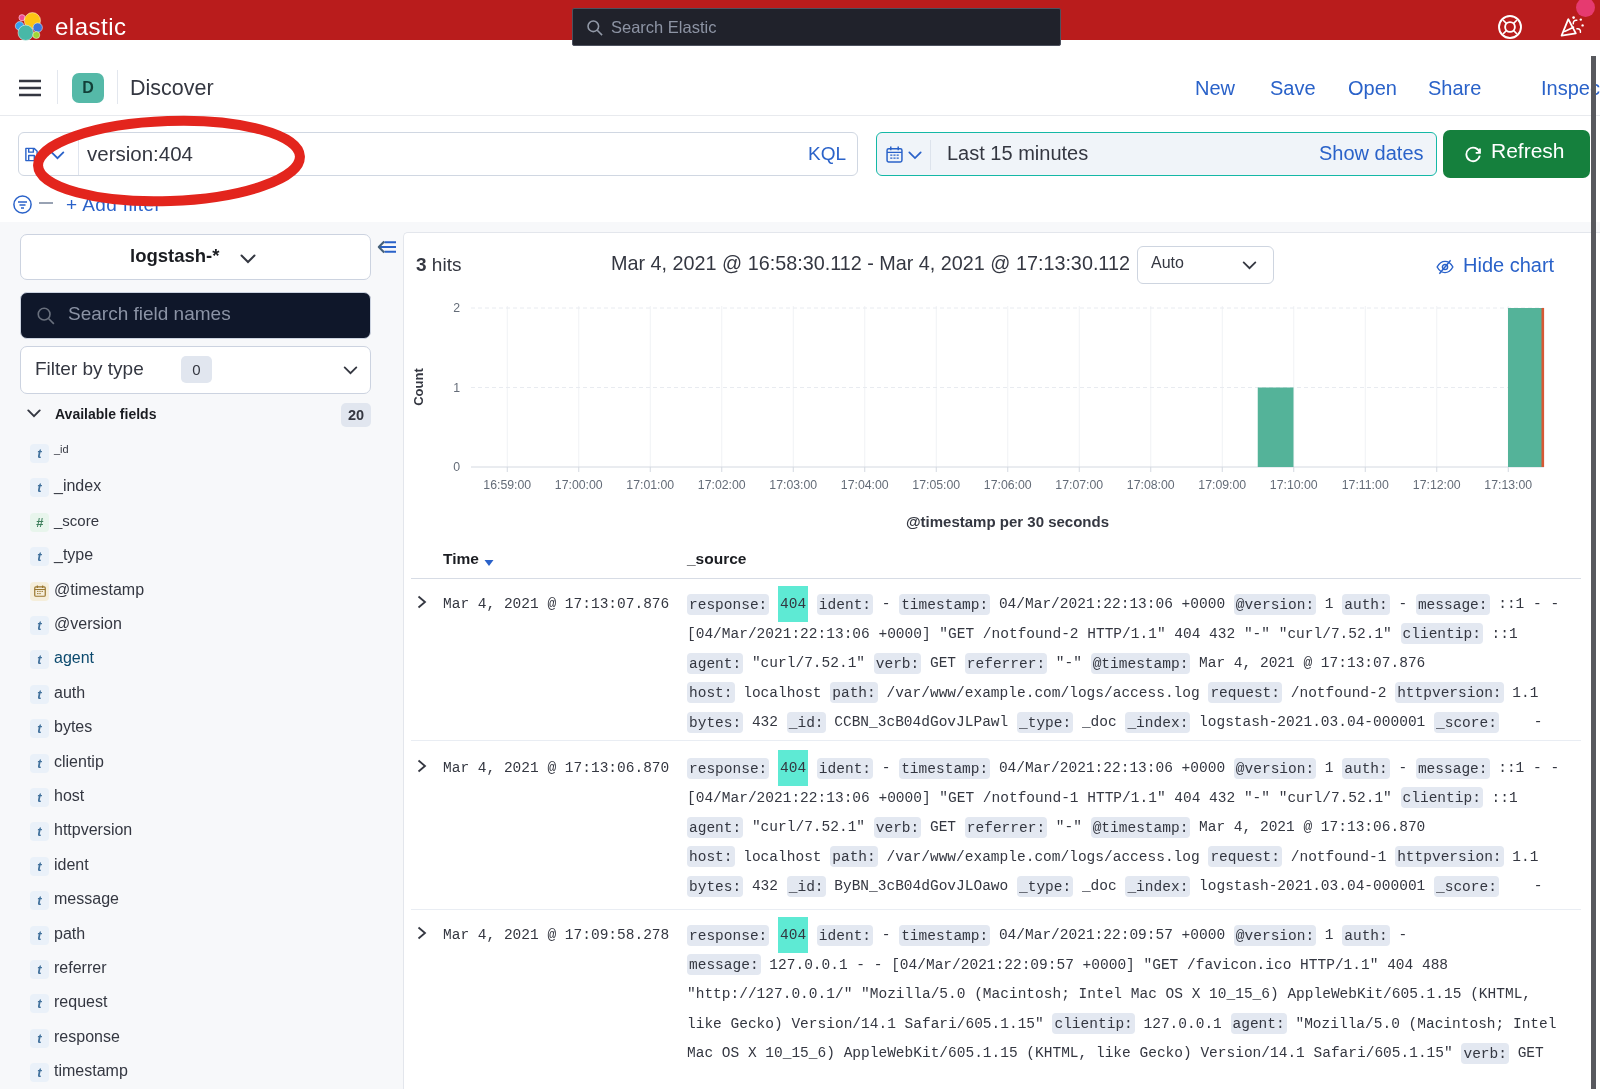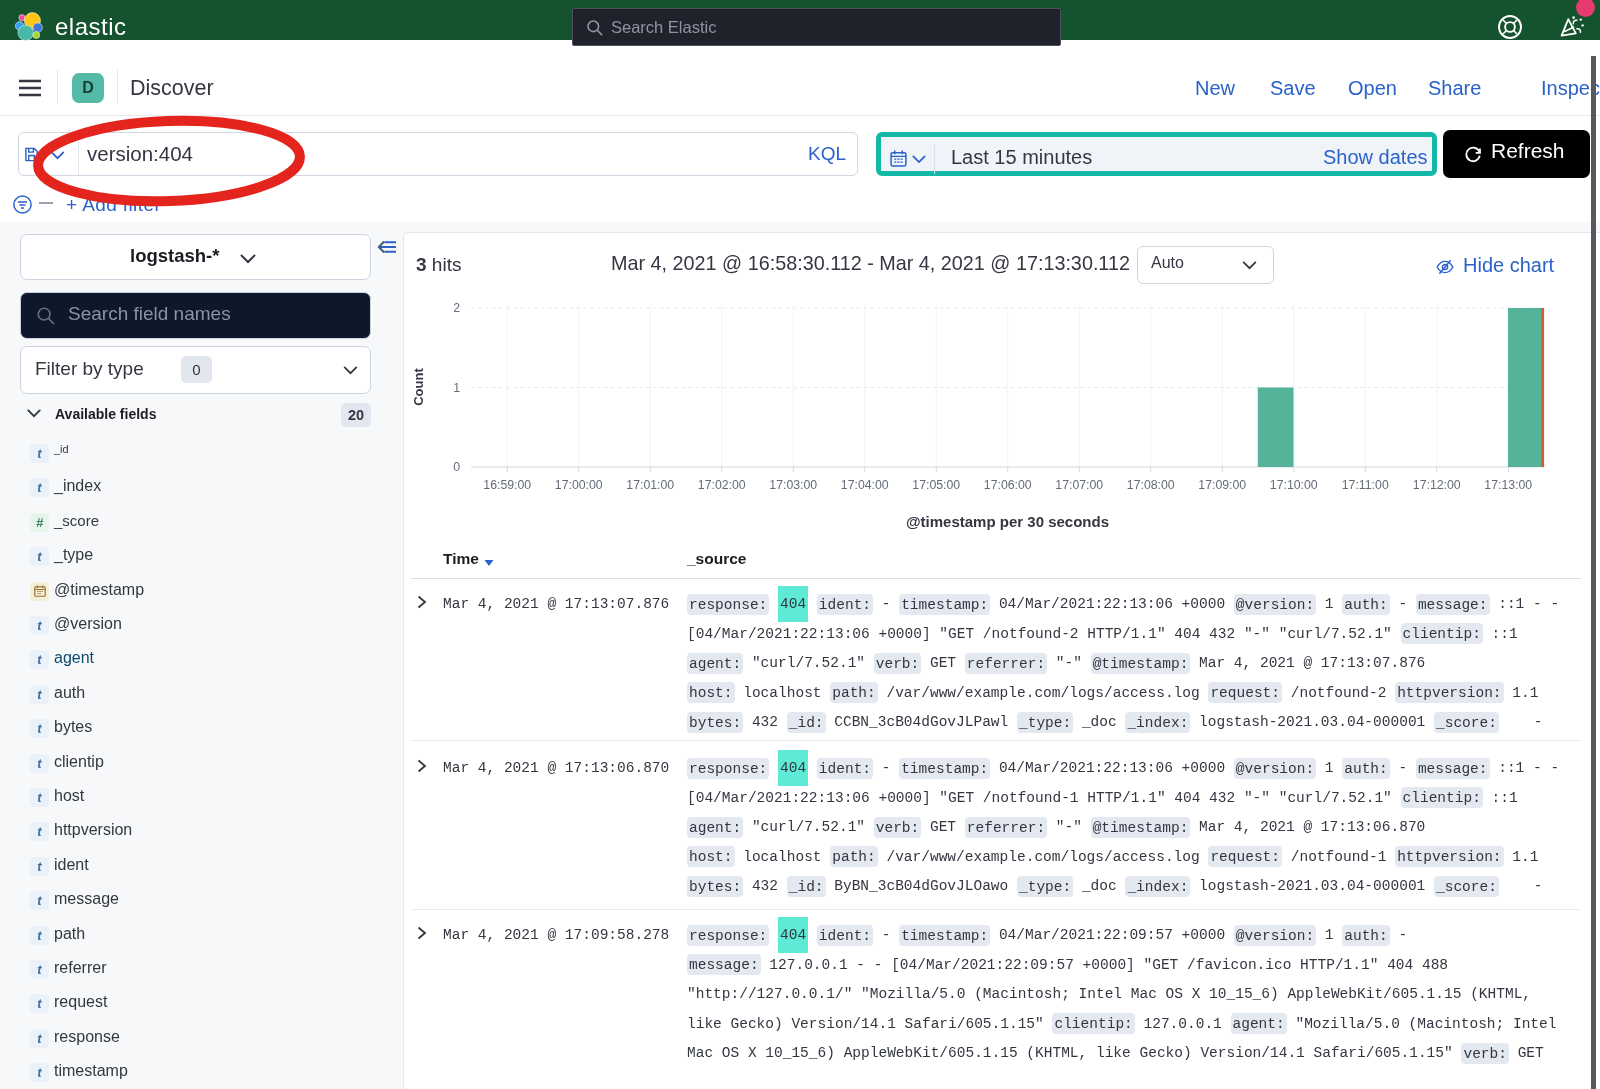--- a/index.html
+++ b/index.html
@@ -10,21 +10,21 @@
   svg { display:block; }
   .mono { font-family:"Liberation Mono", monospace; }
   .fbadge { width:19px; height:19px; border-radius:4px; font-size:13px; font-weight:bold; text-align:center; line-height:19px; font-style:italic; }
   .sline { line-height:29.5px; font-size:14.5px; color:#343741; white-space:nowrap; }
   .k { background:#e3e8f1; border-radius:4px; padding:2.5px 2px; }
   .hl { background:#5eead4; padding:10px 2px; }
 </style>
 </head>
 <body>
 
-<div class="abs" style="left:0;top:0;width:1600px;height:40px;background:#14532d;">
+<div class="abs" style="left:0;top:0;width:1600px;height:40px;background:#b91c1c;">
 
   <svg class="abs" style="left:14px;top:11px;" width="30" height="31" viewBox="0 0 30 31">
     <g stroke="rgba(255,255,255,0.55)" stroke-width="0.9">
     <circle cx="8" cy="6.7" r="3.1" fill="#f04e98"></circle>
     <circle cx="5.7" cy="15" r="4.4" fill="#36a2ef"></circle>
     <circle cx="18.4" cy="9.7" r="8.1" fill="#fec514"></circle>
     <circle cx="23.7" cy="16.6" r="4.7" fill="#3c78dc"></circle>
     <circle cx="11.7" cy="21.8" r="7.7" fill="#48b8a7"></circle>
     <circle cx="22.3" cy="24" r="3.5" fill="#a0d736"></circle>
     </g>
@@ -86,37 +86,37 @@
     <svg class="abs" style="left:5px;top:14px;" width="15" height="15" viewBox="0 0 16 16">
       <path d="M2 1.5 h9 l3 3 v10 h-12 z M5 1.5 v4 h5 v-4 M5 14 v-5 h6 v5" fill="none" stroke="#2a62c9" stroke-width="1.5" stroke-linejoin="round"></path>
     </svg>
     <svg class="abs" style="left:31px;top:18px;" width="15" height="9" viewBox="0 0 16 10">
       <path d="M1.5 1.5 L8 8 L14.5 1.5" fill="none" stroke="#2a62c9" stroke-width="2" stroke-linecap="round"></path>
     </svg>
     <div class="abs" style="left:68px;top:9px;font-size:20.5px;color:#343741;">version:404</div>
     <div class="abs blue" style="left:789px;top:10px;font-size:19px;">KQL</div>
   </div>
 
-  <div class="abs" style="left:876px;top:18px;width:561px;height:44px;background:#f0f4f9;border:5px solid #14b8a6;border-radius:6px;">
+  <div class="abs" style="left:876px;top:18px;width:561px;height:44px;background:#f0f4f9;border:1px solid #14b8a6;border-radius:6px;">
     <svg class="abs" style="left:9px;top:13px;" width="17" height="17" viewBox="0 0 16 16">
       <g fill="none" stroke="#2a62c9" stroke-width="1.4">
         <rect x="1" y="2.5" width="14" height="12.5" rx="1.5"></rect>
         <path d="M1 6 H15 M4.5 0.5 V4 M11.5 0.5 V4"></path>
         <path d="M4 8.5 h2 M7 8.5 h2 M10 8.5 h2 M4 11.5 h2 M7 11.5 h2 M10 11.5 h2" stroke-width="1.2"></path>
       </g>
     </svg>
     <svg class="abs" style="left:31px;top:18px;" width="14" height="9" viewBox="0 0 16 10">
       <path d="M1.5 1.5 L8 8 L14.5 1.5" fill="none" stroke="#2a62c9" stroke-width="2" stroke-linecap="round"></path>
     </svg>
     <div class="abs" style="left:53px;top:7px;width:1px;height:30px;background:#dde3ec;"></div>
     <div class="abs" style="left:70px;top:9px;font-size:20px;color:#343741;">Last 15 minutes</div>
     <div class="abs blue" style="left:442px;top:9px;font-size:20px;">Show dates</div>
   </div>
 
-  <div class="abs" style="left:1443px;top:16px;width:147px;height:48px;background:#000000;border-radius:7px;">
+  <div class="abs" style="left:1443px;top:16px;width:147px;height:48px;background:#15803d;border-radius:7px;">
     <svg class="abs" style="left:21px;top:15px;" width="18" height="18" viewBox="0 0 16 16">
       <path d="M13.8 6.5 A6 6 0 1 0 14 9.5" fill="none" stroke="#fff" stroke-width="1.6"></path>
       <path d="M14.2 3.2 V7 H10.4" fill="none" stroke="#fff" stroke-width="1.6"></path>
     </svg>
     <div class="abs" style="left:48px;top:9px;font-size:21px;color:#fff;">Refresh</div>
   </div>
 
   <svg class="abs" style="left:13px;top:81px;" width="19" height="19" viewBox="0 0 19 19">
     <circle cx="9.5" cy="9.5" r="8.6" fill="none" stroke="#2a62c9" stroke-width="1.5"></circle>
     <path d="M5 7 h9 M6.5 10 h6 M8 13 h3" stroke="#2a62c9" stroke-width="1.5"></path>

